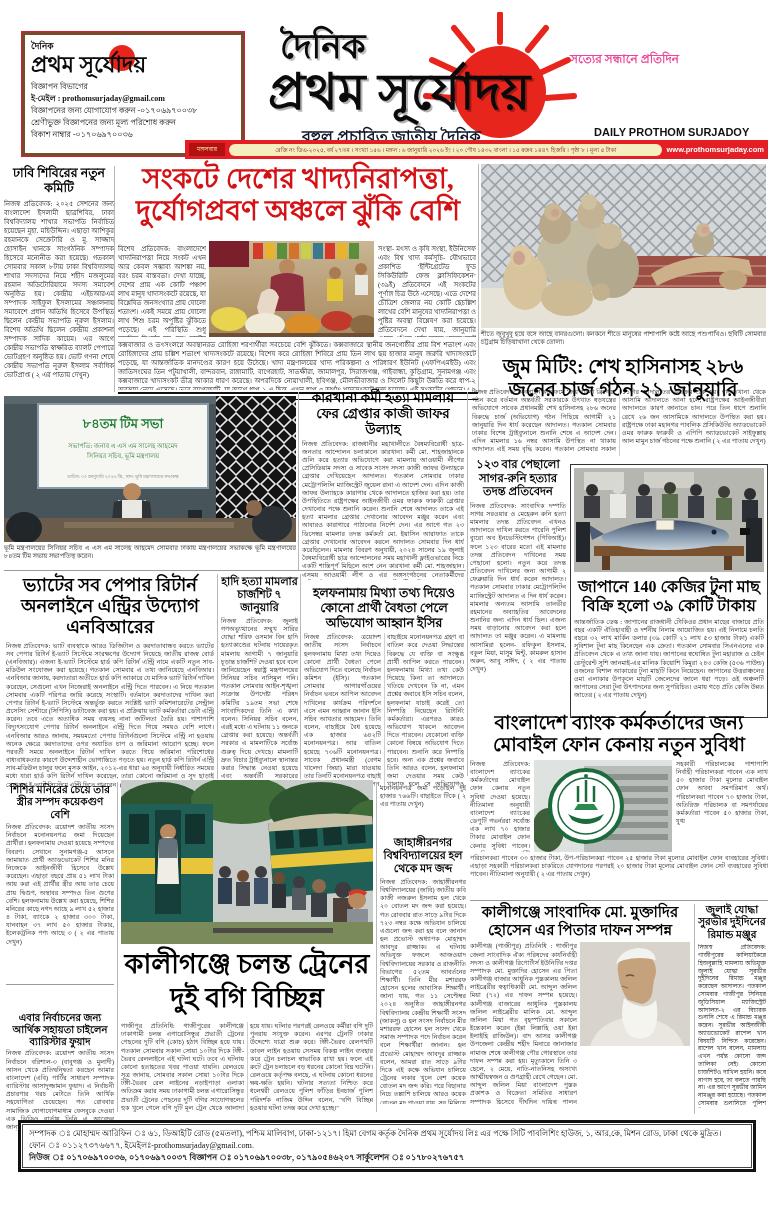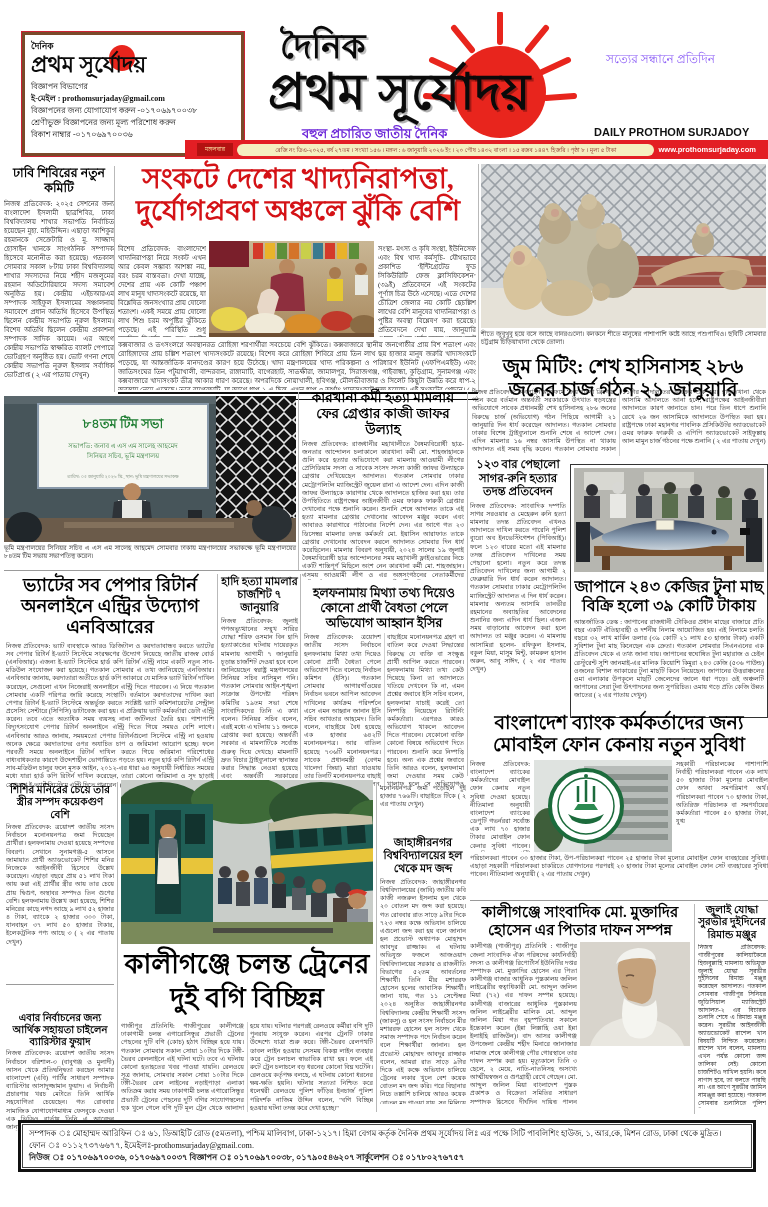--- a/index.html
+++ b/index.html
@@ -13,21 +13,21 @@
   .caption{font-size:6.4px;line-height:1.3;color:#222;text-align:justify;}
   .cols2{column-count:2;column-gap:6px;column-rule:1px solid #cfcfcf;}
   .vrule{position:absolute;width:1px;background:#b9b9b9;}
   .hrule{position:absolute;height:1px;background:#9a9a9a;}
   .hrule-double{position:absolute;height:5px;border-top:2px solid #111;border-bottom:1px solid #111;background:transparent;}
   .boxframe{border:1px solid #333;background:#fff;}
   .mast-ad{border:3px solid #7a4a2a;outline:1px solid #c23;padding:4px 6px;background:#fff;}
   .mast-ad .small{font-size:8px;color:#111;line-height:1.5;}
   .brandmark{position:relative;font-weight:bold;color:#0b0b0b;}
   .sunball{position:absolute;border-radius:50%;background:#e8251d;}
-  .infobar{background:#e31e24;display:flex;align-items:center;gap:4px;padding:2px 12px;}
+  .infobar{background:#e31e24;display:flex;align-items:center;gap:4px;padding:2px 4px;}
   .infobar .day{background:#b31111;color:#ffe9a8;font-size:6px;padding:1px 8px;white-space:nowrap;}
   .infobar .pill{background:#f5efc0;border-radius:8px;color:#7a1010;font-size:5.8px;flex:1;text-align:center;padding:1px 6px;white-space:nowrap;overflow:hidden;}
   .infobar .url{color:#fff;font-size:7.5px;font-weight:bold;white-space:nowrap;font-family:"Liberation Sans",sans-serif;}
   .footerbox{border:3px solid #111;padding:1px;background:#fff;}
   .footerbox .inner{border:1px solid #444;padding:3px 6px;font-size:8.2px;line-height:1.45;color:#111;}
   svg text{font-family:"Liberation Serif",serif;}
 </style>
 </head>
 <body>
 
@@ -53,23 +53,23 @@
           <line x1="62" y1="38" x2="44" y2="16"></line>
           <line x1="118" y1="38" x2="136" y2="16"></line>
         <line x1="48" y1="60" x2="22" y2="48"></line>
           <line x1="132" y1="60" x2="158" y2="48"></line>
         <line x1="44" y1="86" x2="16" y2="84"></line>
           <line x1="136" y1="86" x2="164" y2="84"></line>
       </g>
       <circle cx="90" cy="80" r="46" fill="#e8251d"></circle>
     </svg>
     <div class="abs" style="left:30px;top:8px;font-size:34px;font-weight:bold;color:#0a0a0a;text-shadow:2px 2px 0 rgba(0,0,0,0.25);">দৈনিক</div>
-    <div class="abs" style="left:356px;top:38px;font-size:12px;font-weight:normal;color:#8b5cf6;">সত্যের সন্ধানে প্রতিদিন</div>
+    <div class="abs" style="left:320px;top:38px;font-size:12px;font-weight:bold;color:#ec4899;">সত্যের সন্ধানে প্রতিদিন</div>
     <div class="abs" style="left:18px;top:42px;width:500px;font-size:50px;font-weight:bold;color:#0a0a0a;text-shadow:2px 2px 0 rgba(0,0,0,0.3);white-space:nowrap;">প্রথম সূর্যোদয়</div>
-    <div class="abs" style="left:52px;top:112px;font-size:13px;font-weight:bold;color:#6d28d9;">বহুল প্রচারিত জাতীয় দৈনিক</div>
+    <div class="abs" style="left:52px;top:112px;font-size:16px;font-weight:bold;color:#0f172a;">বহুল প্রচারিত জাতীয় দৈনিক</div>
     <div class="abs" style="left:344px;top:114px;font-size:11px;font-weight:bold;color:#111;font-family:'Liberation Sans',sans-serif;">DAILY PROTHOM SURJADOY</div>
   </div>
 
   <div class="abs infobar" style="left:185px;top:140px;width:583px;height:19px;">
     <span class="day">মঙ্গলবার</span>
     <span class="pill">রেজি নং ডিএ-২০২৫, বর্ষ ২৭তম । সংখ্যা ১৫৬ । মঙ্গল : ৬ জানুয়ারি ২০২৬ ইং । ২০ পৌষ ১৪৩২ বাংলা । ১৫ রজব ১৪৪৭ হিজরি । পৃষ্ঠা ৮ । মূল্য ৫ টাকা</span>
     <span class="url">www.prothomsurjaday.com</span>
   </div>
 
   <div class="abs" style="left:4px;top:166px;width:110px;height:226px;">
@@ -251,21 +251,21 @@
         <path d="M30 66 L14 56 L18 72 Z" fill="#4e5e74"></path>
         <circle cx="140" cy="64" r="2.5" fill="#1a2230"></circle>
         <rect x="82" y="52" width="18" height="10" fill="#f2efdc" stroke="#888" stroke-width="0.8"></rect>
         <g fill="#23262b">
           <rect x="2" y="54" width="14" height="40"></rect>
             <rect x="172" y="50" width="16" height="44"></rect>
           <rect x="166" y="60" width="10" height="7" fill="#111"></rect>
         </g>
       </svg>
     </div>
-    <div class="hl" style="font-size:16px;margin-top:2px;">জাপানে ২৪৩ কেজির টুনা মাছ</div>
+    <div class="hl" style="font-size:16px;margin-top:2px;">জাপানে 140 কেজির টুনা মাছ</div>
     <div class="hl" style="font-size:16px;">বিক্রি হলো ৩৯ কোটি টাকায়</div>
     <div class="body-sm" style="height:96px;margin-top:2px;">আন্তর্জাতিক ডেস্ক : জাপানের রাজধানী টোকিওর প্রধান মাছের বাজারে প্রতি বছর একটি ঐতিহ্যবাহী ও দর্শনীয় নিলাম আয়োজিত হয়। এই নিলামে চলতি বছরে ৩২ লাখ মার্কিন ডলার (৩৯ কোটি ২১ লাখ ৫৩ হাজার টাকা) একটি সুবিশাল টুনা মাছ কিনেছেন এক ক্রেতা। গতকাল সোমবার সিএনএনের এক প্রতিবেদন থেকে এ তথ্য জানা যায়। জাপানের স্বঘোষিত টুনা মহারাজ ও চেইন রেস্টুরেন্ট সুশি জানমাই-এর মালিক কিয়োশি কিমুরা ২৪৩ কেজি (৫৩৬ পাউন্ড) ওজনের বিশাল আকারের টুনা মাছটি কিনে নিয়েছেন। জাপানের উত্তরাঞ্চলের ওমা এলাকার উপকূলে মাছটি জেলেদের জালে ধরা পড়ে। ওই অঞ্চলটি জাপানের সেরা টুনা উৎপাদনের জন্য সুপরিচিত। ওমায় গড়ে প্রতি কেজি উন্নত জাতের ( ২ এর পাতায় দেখুন)</div>
   </div>
 
   <div class="abs" style="left:6px;top:575px;width:208px;height:204px;">
     <div class="hl" style="font-size:18px;">ভ্যাটের সব পেপার রিটার্ন অনলাইনে এন্ট্রির উদ্যোগ এনবিআরের</div>
     <div class="body-sm" style="height:160px;margin-top:3px;">নিজস্ব প্রতিবেদক: ভ্যাট ব্যবস্থাকে আরও ডিজিটাল ও করদাতাবান্ধব করতে ভ্যাটের সব পেপার রিটার্ন ই-ভ্যাট সিস্টেমে সংরক্ষণের উদ্যোগ নিয়েছে জাতীয় রাজস্ব বোর্ড (এনবিআর)। এজন্য ই-ভ্যাট সিস্টেমে হার্ড কপি রিটার্ন এন্ট্রি নামে একটি নতুন সাব-মডিউল সংযোজন করা হয়েছে। গতকাল সোমবার এ তথ্য জানিয়েছে এনবিআর। এনবিআর জানায়, করদাতারা অতীতে হার্ড কপি আকারে যে মাসিক ভ্যাট রিটার্ন দাখিল করেছেন, সেগুলো এখন নিজেরাই অনলাইনে এন্ট্রি দিতে পারবেন। এ নিয়ে গতকাল সোমবার একটি পরিপত্র জারি করেছে সংস্থাটি। বর্তমানে করদাতাদের দাখিল করা পেপার রিটার্ন ই-ভ্যাট সিস্টেমে অন্তর্ভুক্ত করতে সংশ্লিষ্ট ভ্যাট কমিশনারেটের সেন্ট্রাল প্রসেসিং সেন্টারে (সিপিসি) ডাটাবেজ করা হয়। এ প্রক্রিয়ায় ভ্যাট কর্মকর্তারা ডেটা এন্ট্রি করেন। তবে এতে অত্যধিক সময় ব্যয়সহ নানা জটিলতা তৈরি হয়। পাশাপাশি বিদ্যুৎসংযোগ পেপার রিটার্ন অনলাইনে এন্ট্রি দিতে গিয়ে সময়ও বেশি লাগে। এনবিআর আরও জানায়, সময়মতো পেপার রিটার্নগুলো সিস্টেমে এন্ট্রি না হওয়ায় অনেক ক্ষেত্রে করদাতাদের ওপর অযাচিত চাপ ও জরিমানা আরোপ হচ্ছে। ফলে পরবর্তী সময়ে অনলাইনে রিটার্ন দাখিল করতে গিয়ে জরিমানা পরিশোধের বাধ্যবাধকতার কারণে উদ্দেশ্যহীন ভোগান্তিতে পড়তে হয়। নতুন হার্ড কপি রিটার্ন এন্ট্রি সাব-মডিউল চালুর ফলে মূসক আইন, ২০১২-এর ধারা ৬৪ অনুযায়ী নির্ধারিত সময়ের মধ্যে যারা হার্ড কপি রিটার্ন দাখিল করেছেন, তারা কোনো জরিমানা ও সুদ ছাড়াই সেগুলো ই-ভ্যাট সিস্টেমে এন্ট্রি দিতে পারবেন। ( ২ এর পাতায় দেখুন)</div>
   </div>
   <div class="vrule" style="left:217px;top:574px;height:205px;"></div>
 

